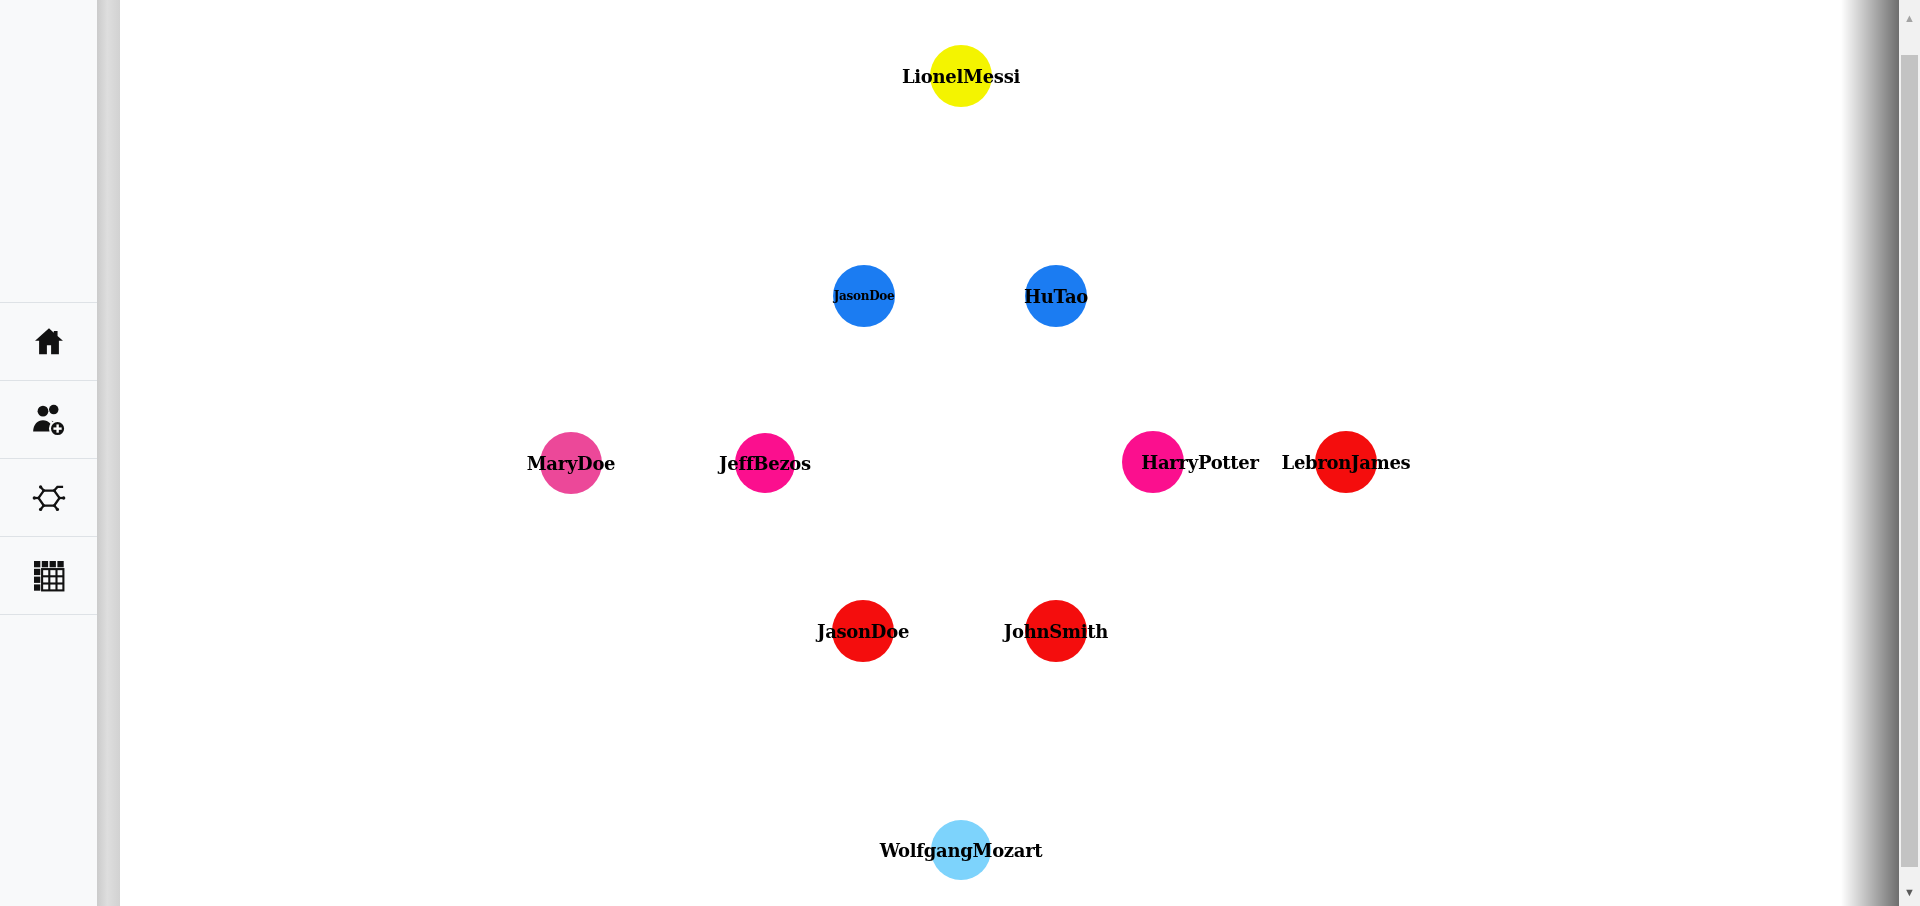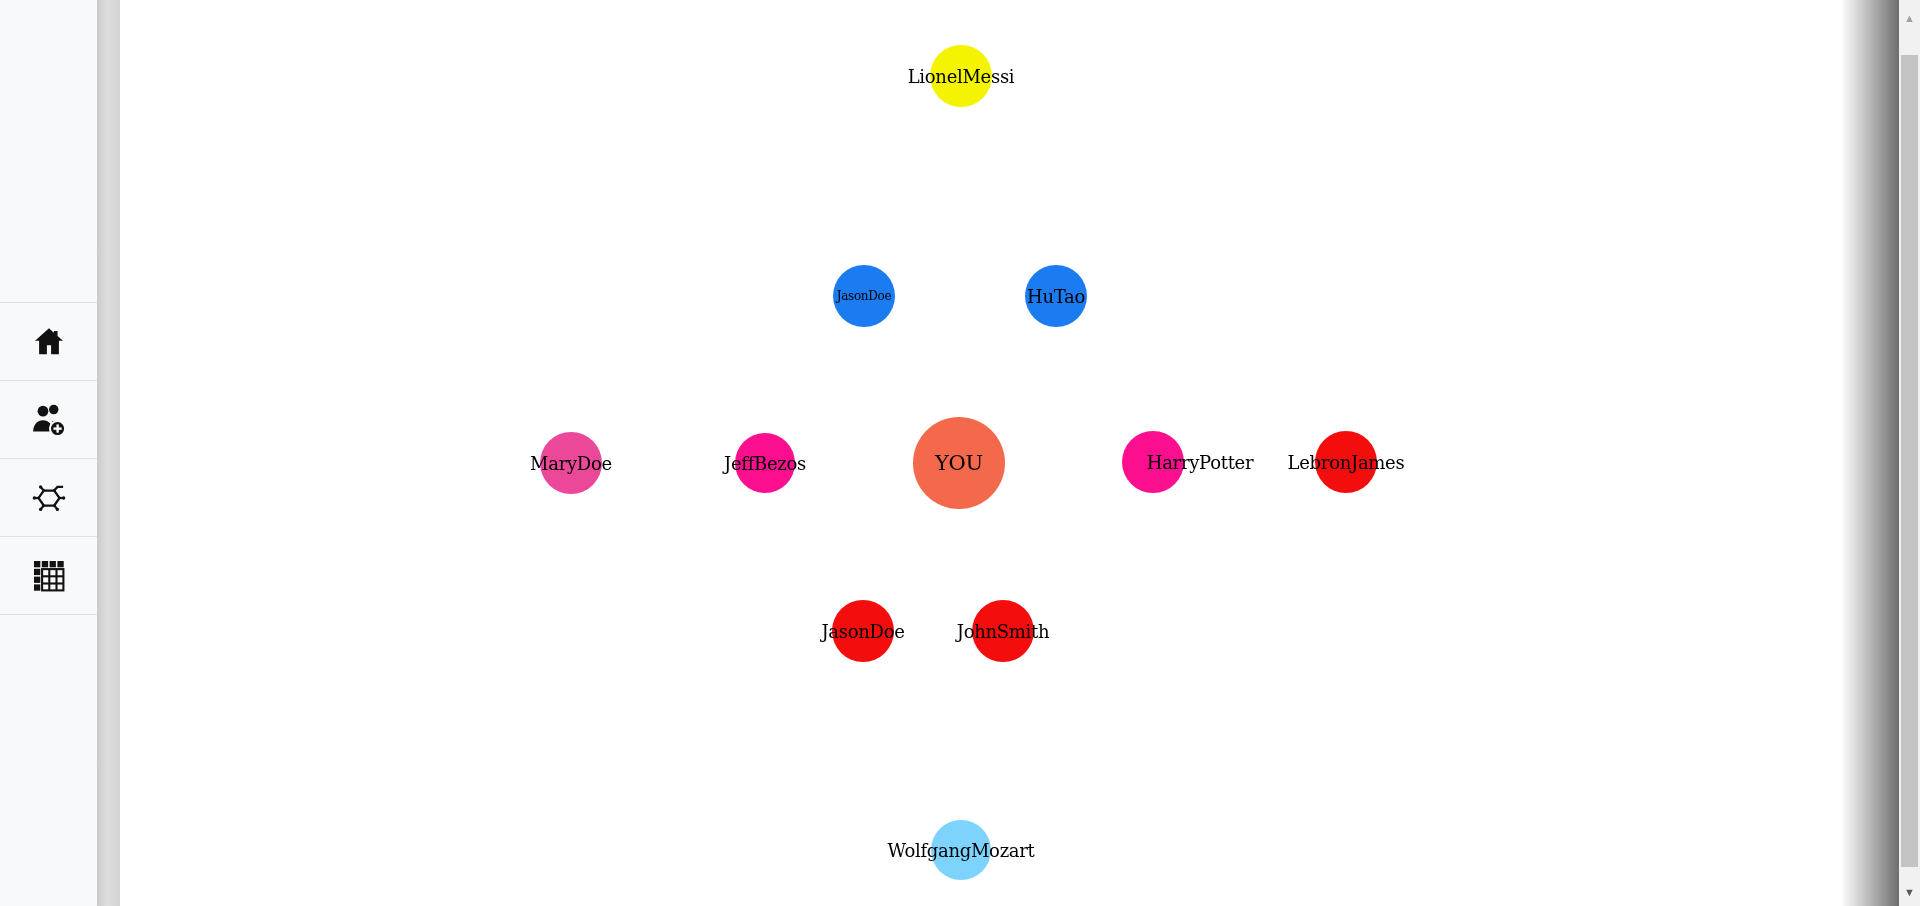--- a/index.html
+++ b/index.html
@@ -22,21 +22,21 @@
                background:linear-gradient(to right,#cbcbcb 0%,#dedede 45%,#d2d2d2 100%); }
 
   
   .canvas { position:absolute; left:120px; top:0; width:1779px; height:906px;
             background:#ffffff; overflow:hidden; }
   .right-shadow { position:absolute; right:0; top:0; width:58px; height:906px;
                   background:linear-gradient(to right, rgba(110,110,110,0) 0%, rgba(110,110,110,1) 100%);
                   pointer-events:none; }
   .node { position:absolute; border-radius:50%; cursor:pointer; }
   .node-label { position:absolute; left:50%; top:50%; transform:translate(-50%,-50%);
-                white-space:nowrap; font-family:"DejaVu Serif", serif; font-weight:400;
+                white-space:nowrap; font-family:"DejaVu Serif", serif; font-weight:700;
                 color:#000; letter-spacing:-0.3px; }
 
   
   .scrollbar { position:absolute; right:0; top:0; width:21px; height:906px;
                background:#f1f1f1; z-index:6; }
   .scroll-arrow { position:absolute; left:0; width:21px; height:20px; display:flex;
                   align-items:center; justify-content:center; font-size:11px;
                   cursor:pointer; user-select:none; }
   .scroll-arrow.up { top:8px; color:#a3a3a3; }
   .scroll-arrow.down { bottom:4px; color:#5a5a5a; }
@@ -138,33 +138,30 @@
       </div>
       <div class="node" style="left: 905px; top: 265px; width: 62px; height: 62px; background: rgb(27, 124, 242);">
         <span class="node-label" style="font-size: 18px;">HuTao</span>
       </div>
       <div class="node" style="left: 420px; top: 432px; width: 62px; height: 62px; background: #ec4899;">
         <span class="node-label" style="font-size: 18px;">MaryDoe</span>
       </div>
       <div class="node" style="left: 615px; top: 433px; width: 60px; height: 60px; background: rgb(251, 15, 142);">
         <span class="node-label" style="font-size: 18px;">JeffBezos</span>
       </div>
-      <div class="node" style="left: 793px; top: 417px; width: 92px; height: 92px; background: rgb(244, 105, 75);">
-        <span class="node-label" style="font-size: 21px;">YOU</span>
-      </div>
       <div class="node" style="left: 1002px; top: 431px; width: 62px; height: 62px; background: rgb(251, 15, 142);">
         <span class="node-label" style="font-size: 18px; margin-left: 47px;">HarryPotter</span>
       </div>
       <div class="node" style="left: 1195px; top: 431px; width: 62px; height: 62px; background: rgb(244, 13, 13);">
         <span class="node-label" style="font-size: 18px;">LebronJames</span>
       </div>
       <div class="node" style="left: 712px; top: 600px; width: 62px; height: 62px; background: rgb(244, 13, 13);">
         <span class="node-label" style="font-size: 18px;">JasonDoe</span>
       </div>
-      <div class="node" style="left: 852px; top: 600px; width: 62px; height: 62px; background: rgb(244, 13, 13);">
+      <div class="node" style="left: 905px; top: 600px; width: 62px; height: 62px; background: rgb(244, 13, 13);">
         <span class="node-label" style="font-size: 18px;">JohnSmith</span>
       </div>
       <div class="node" style="left: 811px; top: 820px; width: 60px; height: 60px; background: #7dd3fc;">
         <span class="node-label" style="font-size: 18px;">WolfgangMozart</span>
       </div>
     </div>
 
   <div class="scrollbar">
     <div class="scroll-arrow up">▲</div>
     <div class="scroll-thumb"></div>

